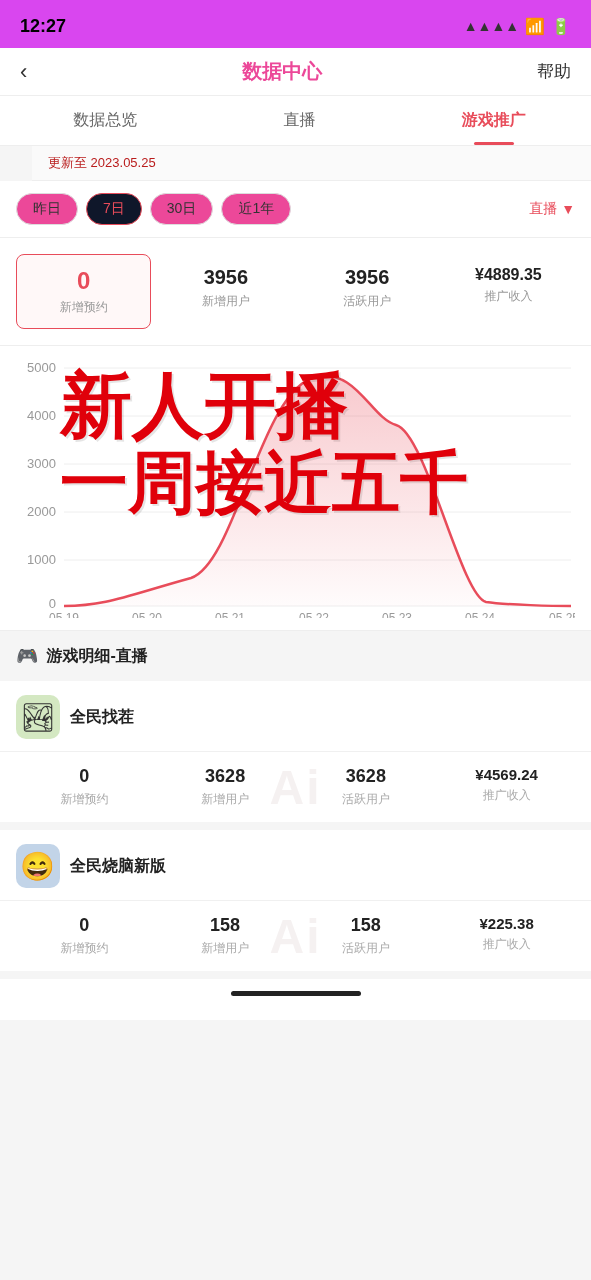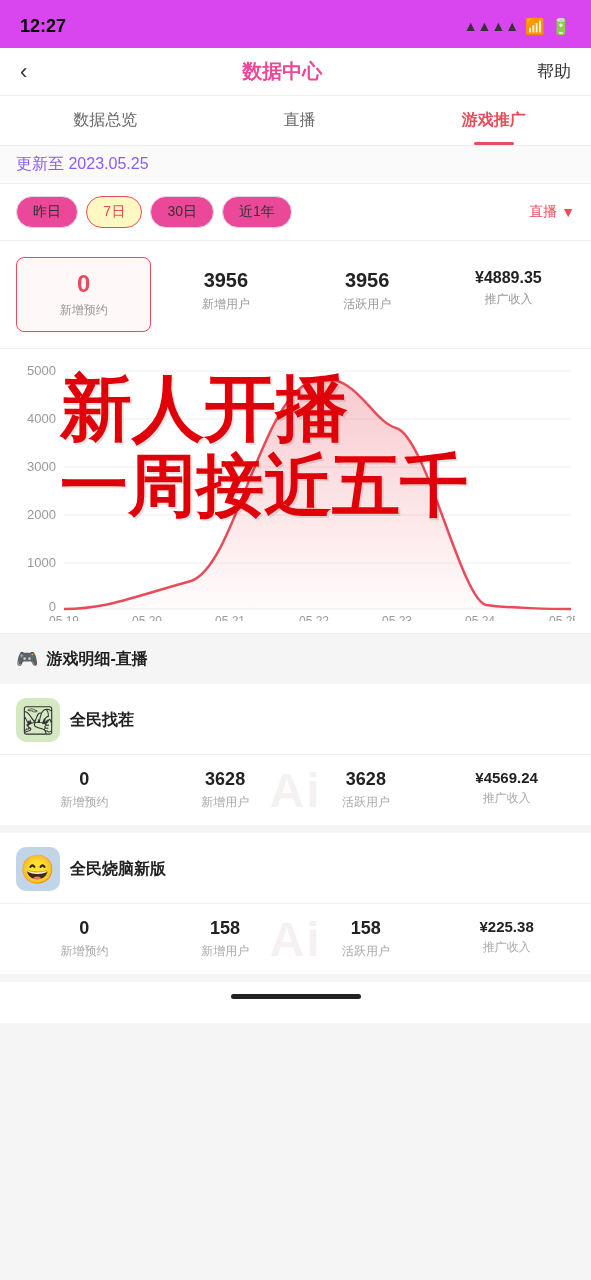--- a/index.html
+++ b/index.html
@@ -86,23 +86,24 @@
       width: 40px;
       height: 3px;
       background: #e84c5a;
       border-radius: 2px;
     }
 
     
     .update-bar {
       background: #fafafa;
       padding: 8px 16px;
-      font-size: 16px;
-      color: #8b5cf6;
-      border-bottom: 1px solid #eee;
+      font-size: 13px;
+      color: #b91c1c;
+      border-bottom: 1px solid #eee;
+      margin-left: 32px;
     }
 
     
     .filter-row {
       background: #fff;
       display: flex;
       align-items: center;
       padding: 12px 16px;
       gap: 8px;
       border-bottom: 1px solid #eee;
@@ -110,24 +111,23 @@
     .filter-btn {
       padding: 6px 16px;
       border-radius: 20px;
       font-size: 14px;
       border: 1px solid #ddd;
       background: #ec4899;
       color: #333;
       cursor: pointer;
     }
     .filter-btn.active {
-      background: #fef9c3;
+      background: #0f172a;
       border-color: #e84c5a;
       color: #e84c5a;
-      font-family: Liberation Mono, monospace;
     }
     .filter-live {
       margin-left: auto;
       display: flex;
       align-items: center;
       gap: 4px;
       color: #e84c5a;
       font-size: 14px;
       cursor: pointer;
     }

